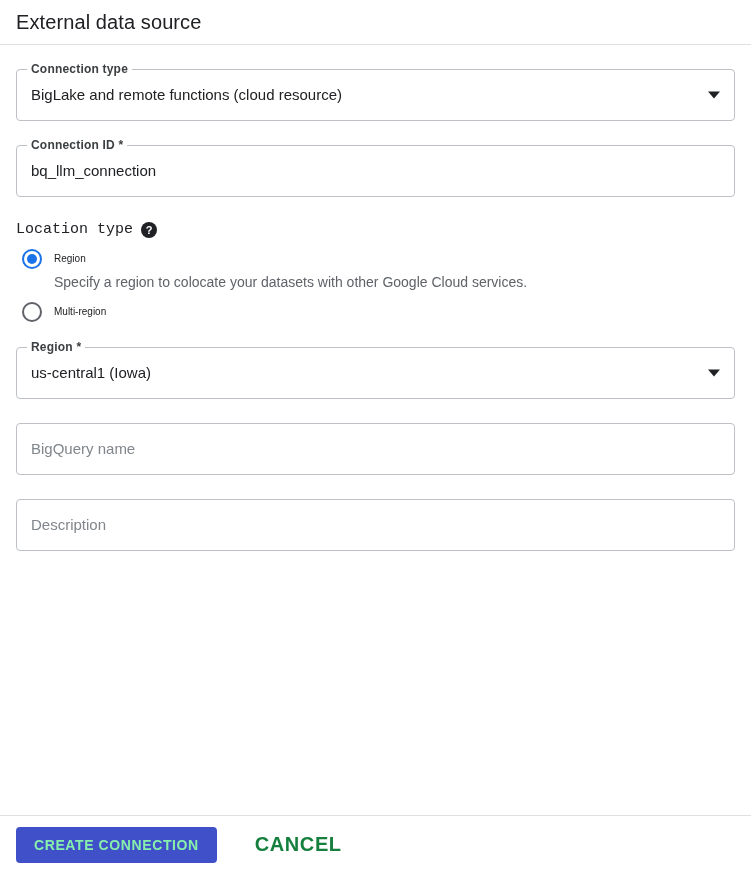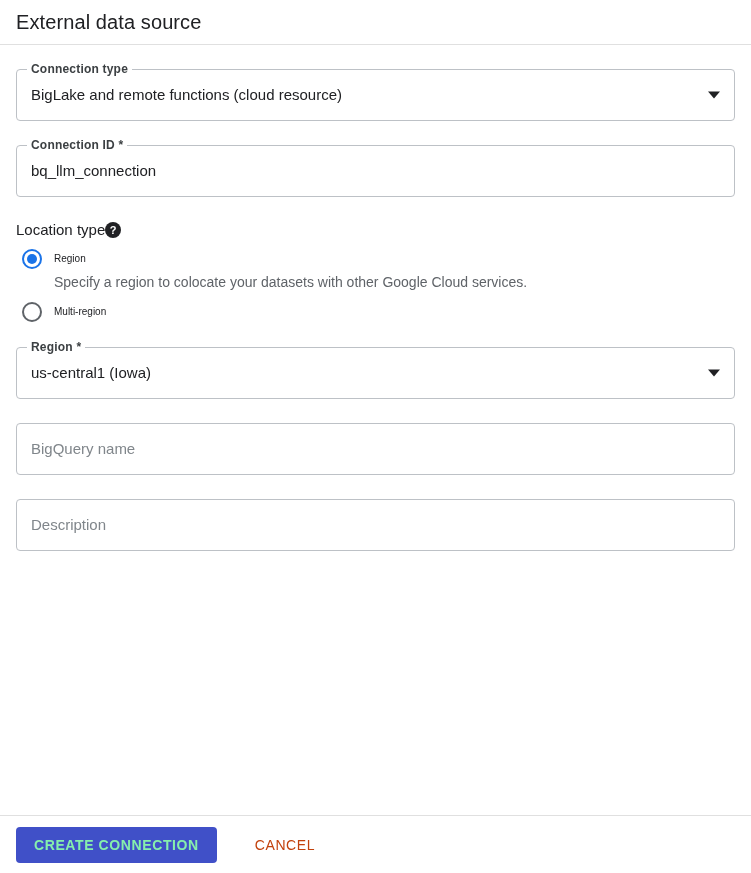--- a/index.html
+++ b/index.html
@@ -90,20 +90,22 @@
   }
   
   .loc-type-head {
     display: flex;
     align-items: center;
     margin: 0 0 10px 0;
   }
   .loc-type-label {
     font-size: 15px;
     color: #202124;
+    margin-right: 8px;
+    font-family: Liberation Mono, monospace;
   }
   .help-icon {
     width: 16px;
     height: 16px;
     border-radius: 50%;
     background: #202124;
     color: #ffffff;
     font-size: 11px;
     font-weight: bold;
     line-height: 16px;
@@ -165,26 +167,26 @@
     padding: 0 18px;
     font-size: 14px;
     font-weight: bold;
     letter-spacing: 0.6px;
     font-family: "Liberation Sans", sans-serif;
     cursor: pointer;
   }
   .btn-text {
     background: transparent;
     border: none;
-    color: #c2410c;
+    color: #15803d;
     height: 36px;
     padding: 0 14px;
     margin-left: 24px;
-    font-size: 14px;
-    font-weight: normal;
+    font-size: 20px;
+    font-weight: bold;
     letter-spacing: 0.6px;
     font-family: "Liberation Sans", sans-serif;
     cursor: pointer;
   }
 </style>
 </head>
 <body>
 
 <div id="panel">
 

